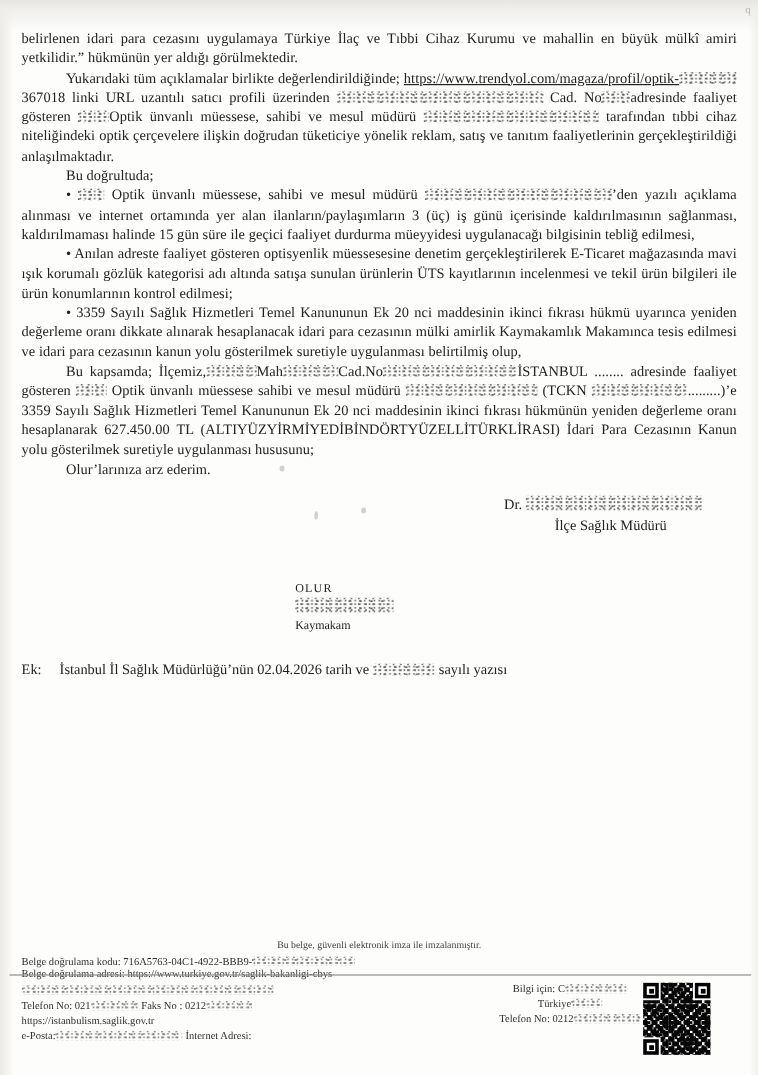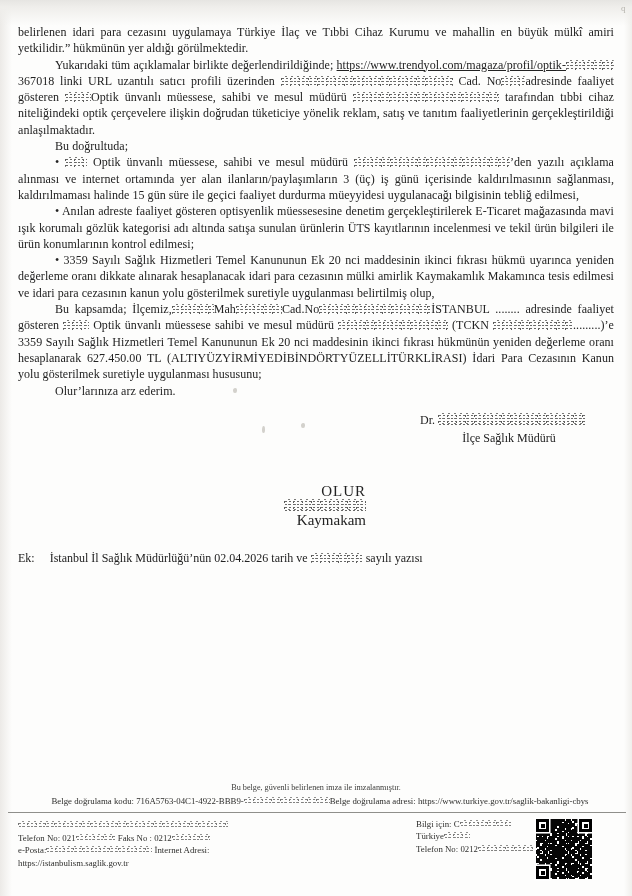--- a/index.html
+++ b/index.html
@@ -27,29 +27,29 @@
       radial-gradient(#4a4a48 0.7px, transparent .95px),
       radial-gradient(#1f1f1e 0.9px, transparent 1.15px);
     background-size:4px 3px,6px 5px,9px 6px;
     background-position:0 1px,2px 3px,5px 0;
     opacity:.72;filter:blur(.4px);
   }
   .redact.big{height:13px;vertical-align:-2px;}
   .redact.sm{height:8px;vertical-align:-1px;opacity:.6;}
   .sig{position:absolute;top:411px;left:420px;width:178px;font-size:12px;line-height:18px;}
   .sig-title{text-align:center;}
-  .olur{position:absolute;top:484px;left:246px;width:120px;text-align:right;font-size:15px;line-height:14px;}
+  .olur{position:absolute;top:484px;left:246px;width:120px;text-align:left;font-size:10px;line-height:14px;}
   .olur .head{letter-spacing:1px;}
   .olur .k{margin-top:1px;}
   .ek{position:absolute;top:551px;left:18px;font-size:12px;display:flex;gap:15px;}
   .f-esign{position:absolute;top:783px;left:0;width:100%;text-align:center;font-size:8.2px;color:#3d3d3b;}
-  .f-verify{position:absolute;top:796px;left:18px;width:604px;display:flex;justify-content:center;font-size:8.8px;color:#2e2e2c;}
+  .f-verify{position:absolute;top:796px;left:18px;width:604px;display:flex;justify-content:flex-end;font-size:8.8px;color:#2e2e2c;flex-direction:column;}
   .rule{position:absolute;top:812px;left:8px;width:618px;border-top:1.2px solid #8f8f8b;}
   .f-left{position:absolute;top:819px;left:18px;font-size:8.8px;line-height:12.7px;color:#2e2e2c;}
-  .f-right{position:absolute;top:818px;right:98px;text-align:left;font-size:8.8px;line-height:12.4px;color:#2e2e2c;}
+  .f-right{position:absolute;top:818px;right:98px;text-align:center;font-size:8.8px;line-height:12.4px;color:#2e2e2c;}
   .qr{
     position:absolute;left:536px;top:819px;width:56px;height:60px;
     background:
       repeating-conic-gradient(#161616 0% 25%, transparent 0% 50%) 0 0/7px 7px,
       repeating-conic-gradient(#161616 0% 25%, transparent 0% 50%) 3px 4px/9px 9px,
       repeating-conic-gradient(#161616 0% 25%, transparent 0% 50%) 1px 2px/5px 5px,
       #fff;
     filter:blur(.3px) contrast(1.15);
   }
   .qr i{position:absolute;display:block;width:13px;height:13px;border:3px solid #111;background:#fff;box-sizing:border-box;box-shadow:0 0 0 1.5px #fff;}
@@ -122,34 +122,34 @@
 
   <div class="ek">
     <span>Ek:</span>
     <span>
       <span>İstanbul İl Sağlık Müdürlüğü’nün 02.04.2026 tarih ve</span>
       <span class="redact" style="width:52px"></span>
       <span>sayılı yazısı</span>
     </span>
   </div>
 
-  <div class="f-esign">Bu belge, güvenli belirlenen imza ile imzalanmıştır.</div>
+  <div class="f-esign">Bu belge, güvenli elektronik imza ile imzalanmıştır.</div>
 
   <div class="f-verify">
     <span><span>Belge doğrulama kodu: 716A5763-04C1-4922-BBB9-</span><span class="redact sm" style="width:86px"></span></span>
     <span>Belge doğrulama adresi: https://www.turkiye.gov.tr/saglik-bakanligi-cbys</span>
   </div>
 
   <div class="rule"></div>
 
   <div class="f-left">
     <div><span class="redact sm" style="width:210px"></span></div>
     <div><span>Telefon No: 021</span><span class="redact sm" style="width:40px"></span> <span>Faks No : 0212</span><span class="redact sm" style="width:38px"></span></div>
+    <div>https://istanbulism.saglik.gov.tr</div>
     <div><span>e-Posta:</span><span class="redact sm" style="width:106px"></span> <span>İnternet Adresi:</span></div>
-    <div>https://istanbulism.saglik.gov.tr</div>
   </div>
 
   <div class="f-right">
     <div><span>Bilgi için: C</span><span class="redact sm" style="width:52px"></span></div>
     <div><span>Türkiye</span><span class="redact sm" style="width:26px"></span></div>
     <div><span>Telefon No: 0212</span><span class="redact sm" style="width:56px"></span></div>
   </div>
 
   <div class="qr">
     <i class="tl"></i>

